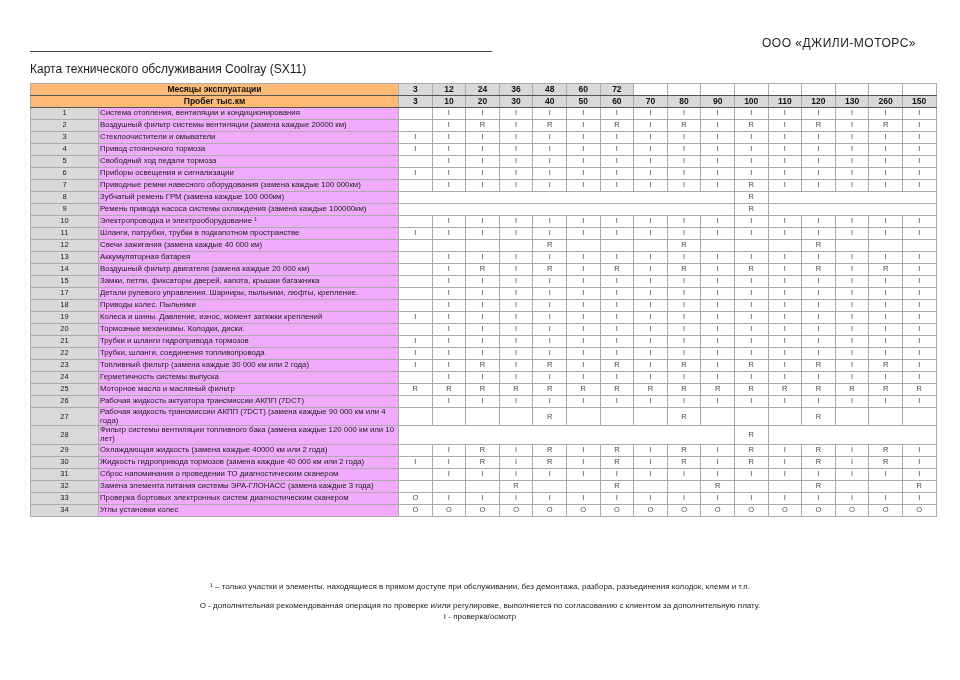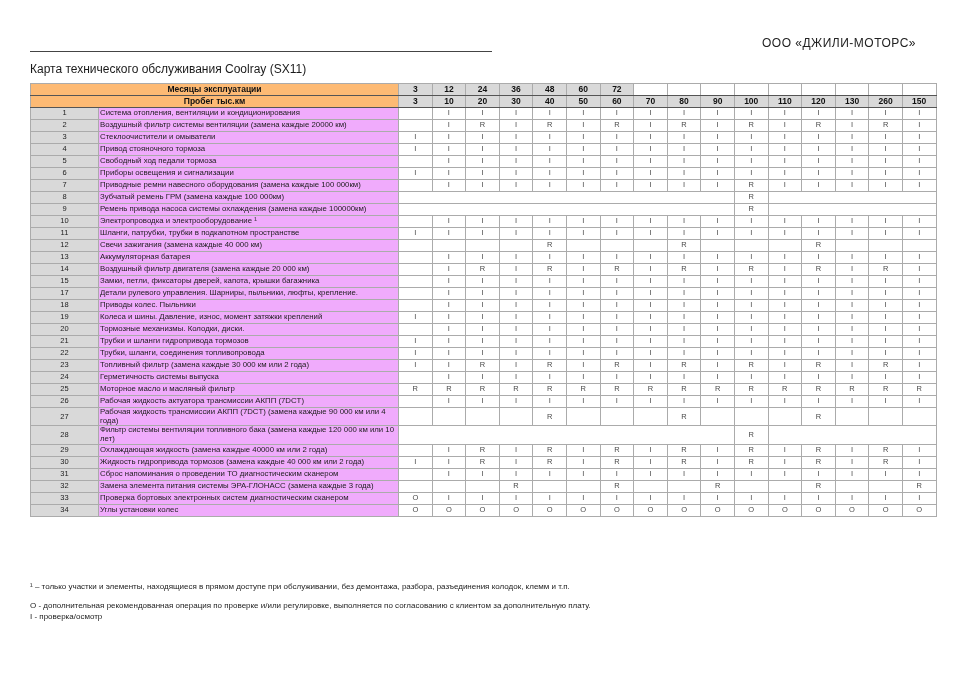--- a/index.html
+++ b/index.html
@@ -39,21 +39,21 @@
   tr.hdr-row th, tr.hdr-row td { border-bottom:1px solid #555; }
   td.num  { background:#d9d9d9; text-align:center; font-size:7.5px; color:#222; }
   td.desc {
     background:#f0abfc; text-align:left; font-size:7.8px; padding:0.5px 3px;
     border-right:1px solid #555; color:#1c1c1c;
   }
   td.mark { text-align:center; font-size:7.5px; color:#4a4a4a; }
   td.sep  { border-right:1px solid #555; }
   tr.sep-top td { border-top:1.4px solid #555; }
   .footnote {
-    position:absolute; left:30px; font-size:8px; color:#222; width:900px;
+    position:absolute; left:30px; font-size:8px; color:#222; width:900px;text-align:center;
   }
   .fn-1 { top:582px; }
   .fn-o { top:601px; }
   .fn-i { top:612px; }
 </style>
 </head>
 <body>
 
 <div class="page">
 

